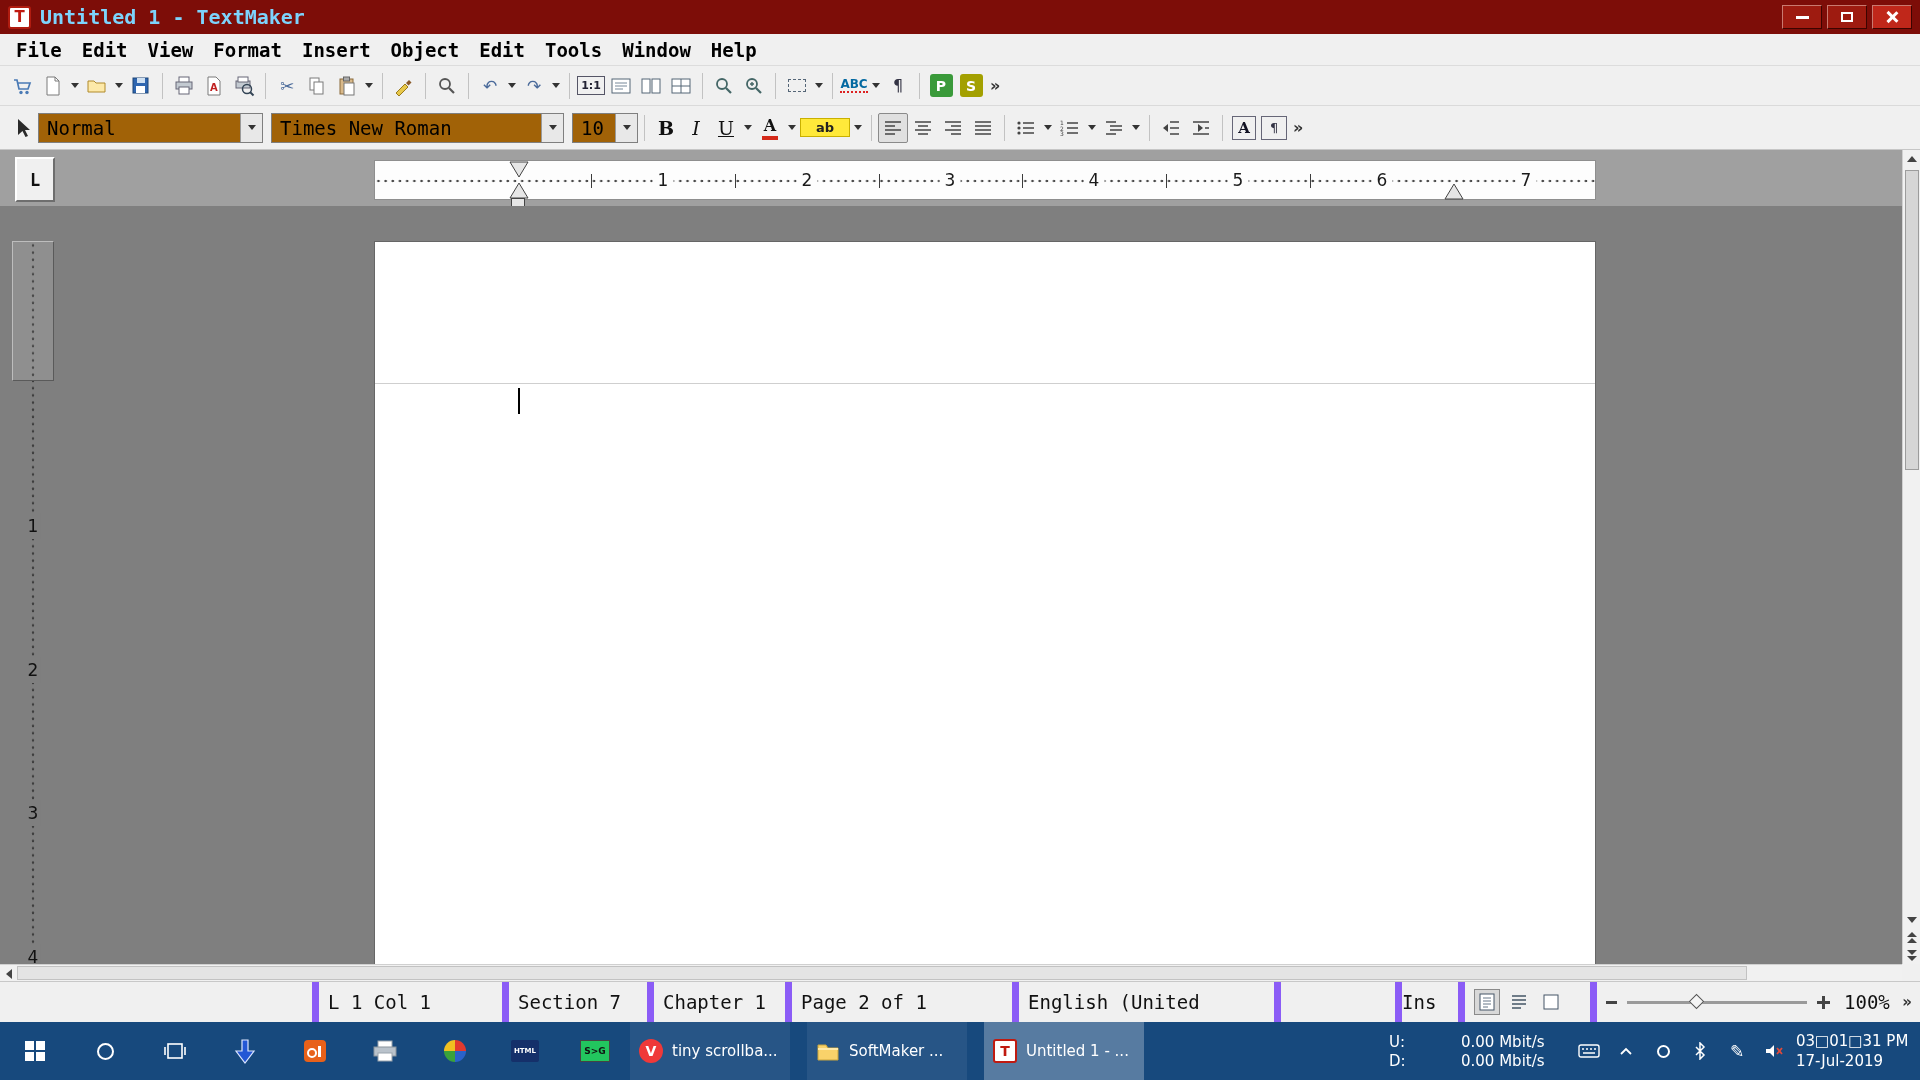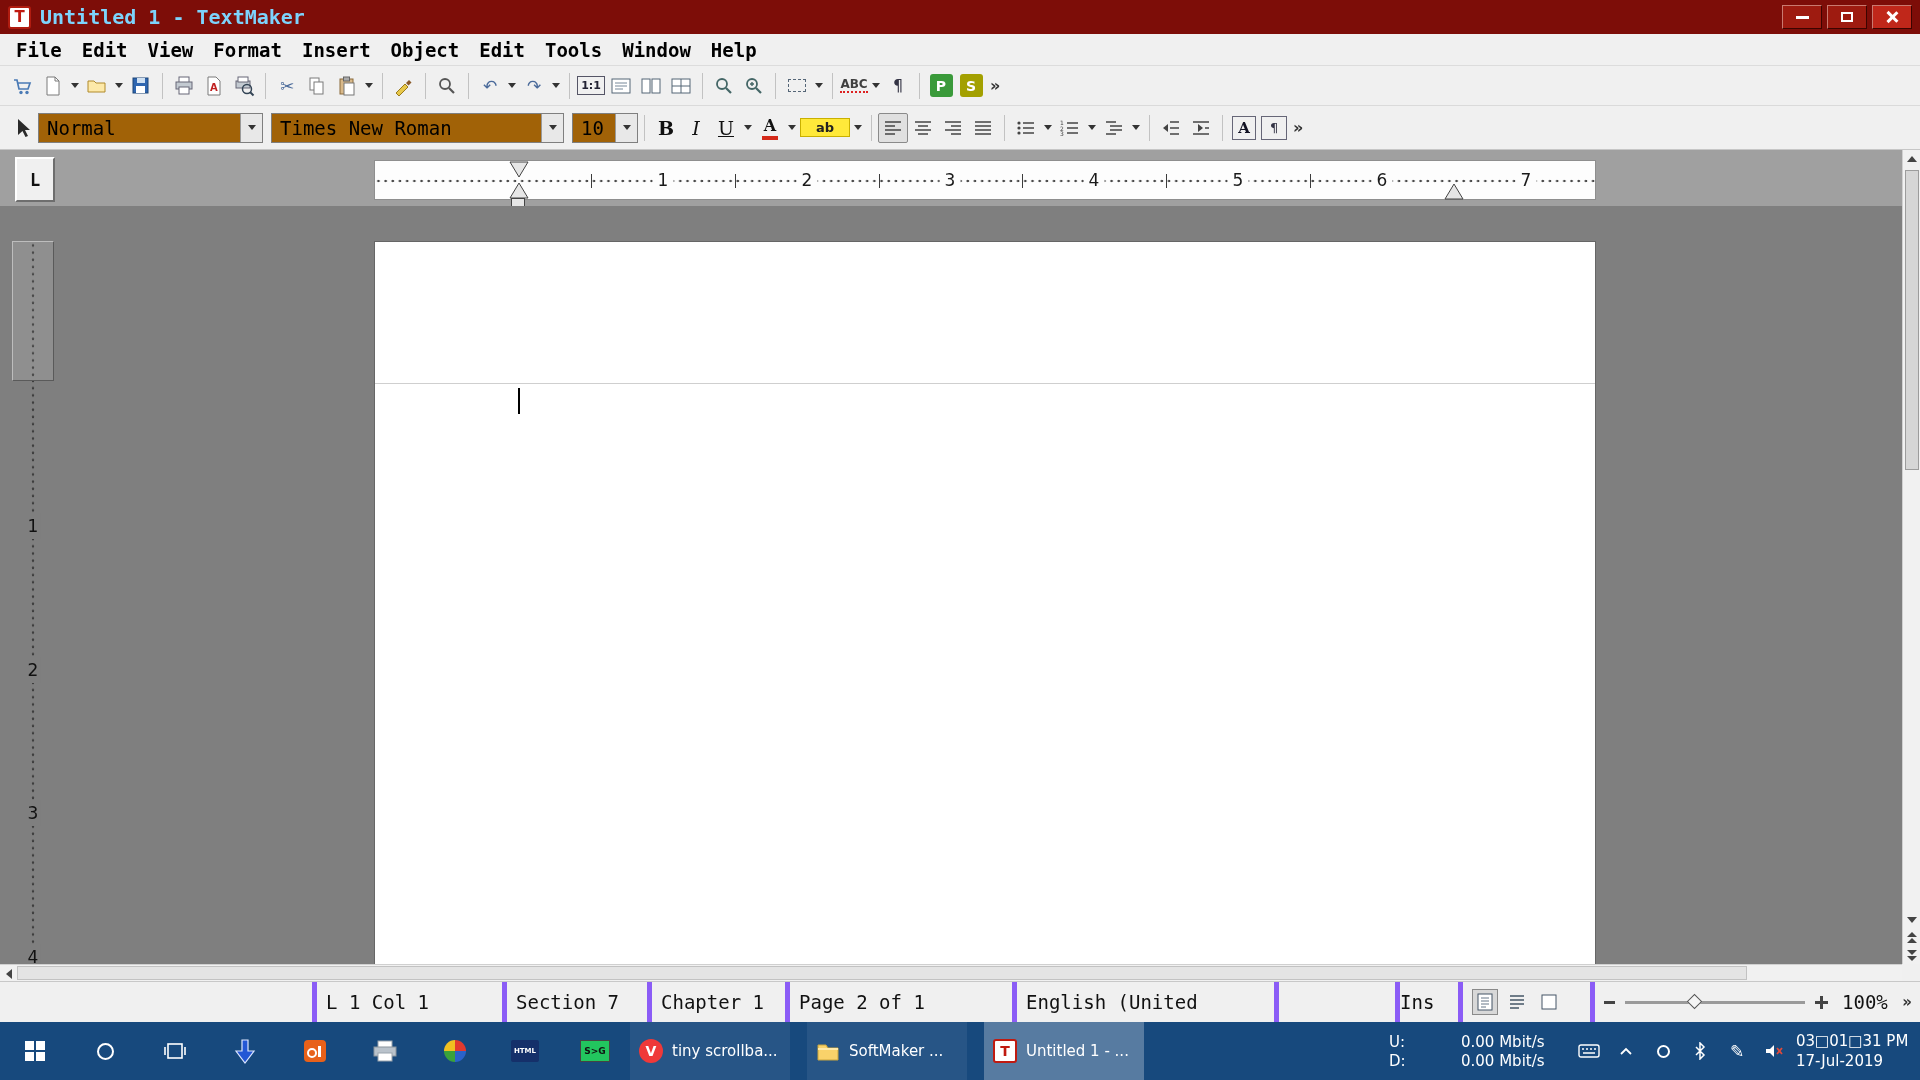--- a/index.html
+++ b/index.html
@@ -43,21 +43,21 @@
   .tri-left{width:0;height:0;border-top:5px solid transparent;border-bottom:5px solid transparent;border-right:6px solid #444}
   .sep{width:1px;height:26px;background:#c2c2c2;margin:0 6px;flex:0 0 auto}
   .glyphbtn{font:17px "DejaVu Sans",sans-serif;color:#4a6a9a}
   .chev{font:bold 16px "DejaVu Sans",sans-serif;color:#333;margin-left:4px;cursor:pointer}
   .badge{width:23px;height:23px;border-radius:3px;display:flex;align-items:center;justify-content:center;
     color:#fff;font:bold 14px "DejaVu Sans",sans-serif}
   .badge.p{background:#3a9a3a}
   .badge.s{background:#a3a000}
   .boxlbl{border:1px solid #556;display:flex;align-items:center;justify-content:center;
     font:bold 11px "DejaVu Sans",sans-serif;color:#223;padding:2px 3px}
-  .abc{font:bold 12px "DejaVu Sans",sans-serif;color:#404040;border-bottom:2px dotted #d22;line-height:1.1}
+  .abc{font:bold 12px "DejaVu Sans",sans-serif;color:#0369a1;border-bottom:2px dotted #d22;line-height:1.1}
   .pil{font:16px "DejaVu Sans",sans-serif;color:#334}
   .frame-ico{width:18px;height:13px;border:1px dashed #567}
 
   
   .select{height:30px;background:#a16207;border:1px solid #7f7f7f;display:flex;align-items:center;
     font:19px "DejaVu Sans Mono",monospace;color:#000;cursor:pointer;flex:0 0 auto}
   .select .val{flex:1;padding:0 8px;white-space:nowrap;overflow:hidden}
   .select .arrow{width:22px;height:28px;border-left:1px solid #9a9a9a;background:#e8e8e8;
     display:flex;align-items:center;justify-content:center}
   .fmt-b{font:bold 19px "DejaVu Serif",serif;color:#111}
@@ -111,21 +111,21 @@
   .dbl{display:flex;flex-direction:column;gap:1px;align-items:center}
   .hscroll{position:absolute;left:0;top:964px;width:1902px;height:17px;background:#f1f1f1;border-top:1px solid #d0d0d0}
   .hs-btn{position:absolute;left:0;top:0;width:17px;height:17px;display:flex;align-items:center;justify-content:center;cursor:pointer}
   .hs-thumb{position:absolute;left:17px;top:1px;width:1730px;height:14px;background:#e4e4e4;border:1px solid #c2c2c2}
   .corner{position:absolute;left:1902px;top:964px;width:18px;height:17px;background:#f0f0f0}
 
   
   .statusbar{position:absolute;left:0;top:981px;width:1920px;height:41px;background:#f0f0f0;
     border-top:1px solid #c8c8c8;display:flex;align-items:stretch;
     font:19px "DejaVu Sans Mono",monospace;color:#111}
-  .sb-seg{display:flex;align-items:center;padding-left:9px;border-left:5px solid #8b5cf6;white-space:nowrap;overflow:hidden}
+  .sb-seg{display:flex;align-items:center;padding-left:9px;border-left:7px solid #8b5cf6;white-space:nowrap;overflow:hidden}
   .sb-spacer{width:312px;border-left:none}
   .sb-views{gap:6px}
   .sb-view{width:26px;height:26px;display:flex;align-items:center;justify-content:center;border:1px solid transparent;cursor:pointer}
   .sb-view.pressed{background:#d8d8d8;border-color:#8a8a8a}
   .z-minus{width:11px;height:3px;background:#444;cursor:pointer}
   .z-track{position:relative;width:180px;height:3px;background:#9a9a9a;margin:0 10px;cursor:pointer}
   .z-thumb{position:absolute;left:64px;top:-5px;width:11px;height:11px;background:#f4f4f4;border:1.5px solid #555;transform:rotate(45deg);cursor:grab}
   .z-plus{position:relative;width:13px;height:13px;cursor:pointer}
   .z-plus::before{content:"";position:absolute;left:0;top:5px;width:13px;height:3px;background:#444}
   .z-plus::after{content:"";position:absolute;left:5px;top:0;width:3px;height:13px;background:#444}

